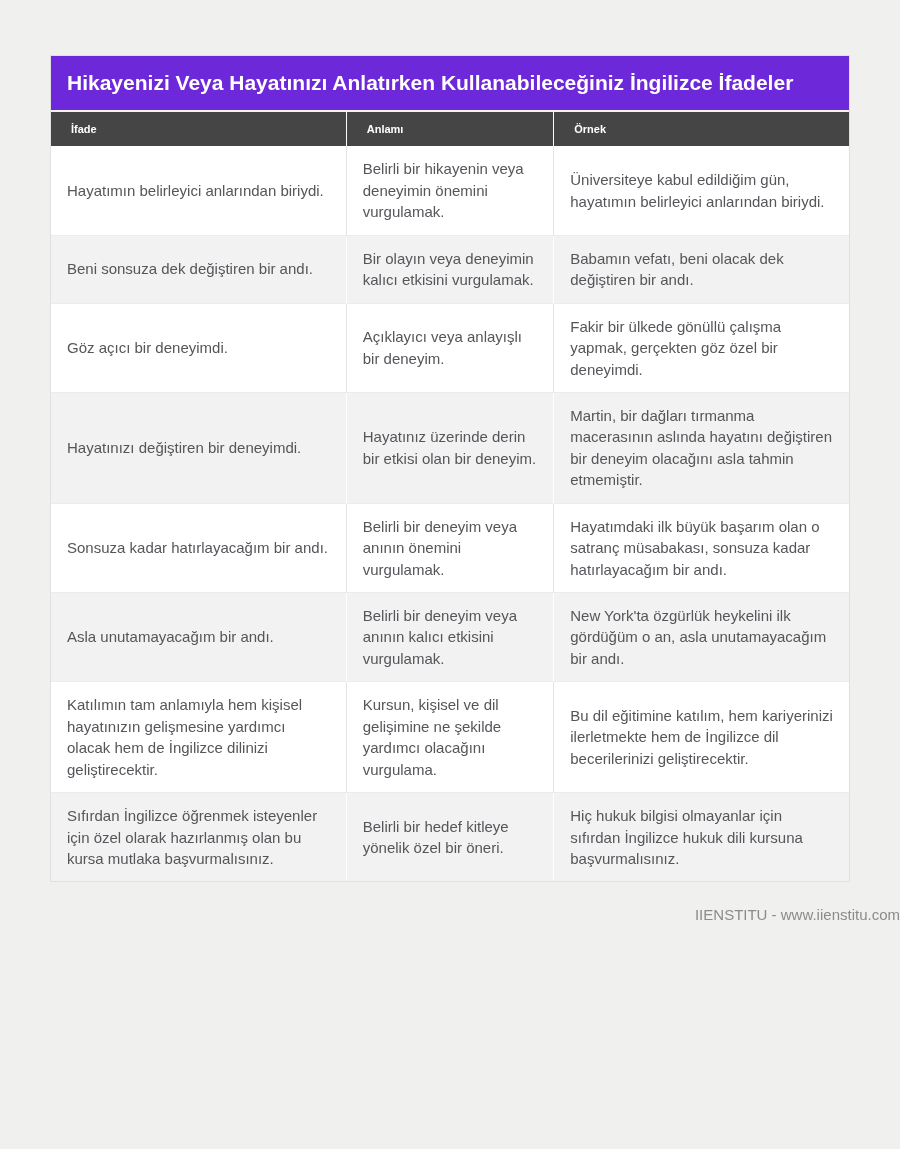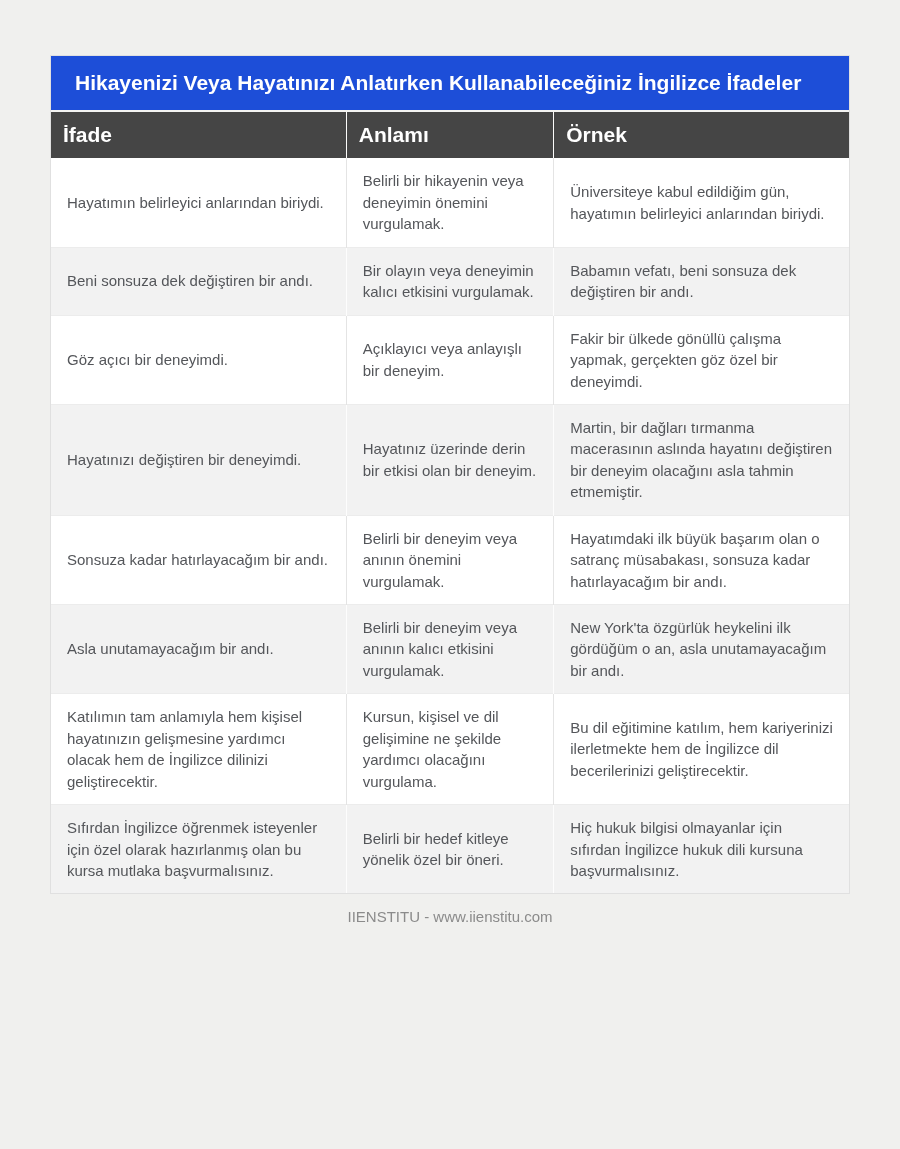--- a/index.html
+++ b/index.html
@@ -12,62 +12,62 @@
     background: #f0f0ee;
     overflow: hidden;
   }
   .card {
     width: 800px;
     margin: 55px 50px 0 50px;
     background: #ffffff;
     border: 1px solid #e0e0e0;
   }
   .title-bar {
-    background: #1d4ed8;
+    background: #6d28d9;
     color: #ffffff;
     font-size: 21px;
     font-weight: bold;
     line-height: 1.45;
-    padding: 12px 24px;
+    padding: 12px 16px;
     border-bottom: 2px solid #f4f4f2;
   }
   table {
     width: 100%;
     border-collapse: collapse;
     table-layout: fixed;
   }
   col.c1 { width: 37%; }
   col.c2 { width: 26%; }
   col.c3 { width: 37%; }
   thead th {
     background: #454545;
     color: #ffffff;
-    font-size: 21px;
+    font-size: 11px;
     font-weight: bold;
     text-align: left;
-    padding: 11px 12px;
+    padding: 11px 20px;
     vertical-align: middle;
   }
   thead th + th { border-left: 1px solid #fbfbfa; margin-top: 24px; }
   tbody td {
     font-size: 15px;
     color: #54565a;
     line-height: 1.43;
     padding: 12px 16px;
     vertical-align: middle;
   }
   tbody td + td { border-left: 1px solid #e4e4e4; }
   tbody tr + tr td { border-top: 1px solid #ececec; }
   tbody tr:nth-child(even) td { background: #f2f2f2; }
   tbody tr:nth-child(even) td + td { border-left-color: #fdfdfd; }
   .footer {
-    text-align: center;
+    text-align: right;
     color: #8b8b8b;
     font-size: 15px;
-    margin-top: 14px;
+    margin-top: 24px;
   }
 </style>
 </head>
 <body>
 
 <div class="card">
   <div class="title-bar">Hikayenizi Veya Hayatınızı Anlatırken Kullanabileceğiniz İngilizce İfadeler</div>
   <table>
     <colgroup>
       <col class="c1">
@@ -83,21 +83,21 @@
     </thead>
     <tbody>
         <tr>
           <td>Hayatımın belirleyici anlarından biriydi.</td>
           <td>Belirli bir hikayenin veya deneyimin önemini vurgulamak.</td>
           <td>Üniversiteye kabul edildiğim gün, hayatımın belirleyici anlarından biriydi.</td>
         </tr>
         <tr>
           <td>Beni sonsuza dek değiştiren bir andı.</td>
           <td>Bir olayın veya deneyimin kalıcı etkisini vurgulamak.</td>
-          <td>Babamın vefatı, beni sonsuza dek değiştiren bir andı.</td>
+          <td>Babamın vefatı, beni olacak dek değiştiren bir andı.</td>
         </tr>
         <tr>
           <td>Göz açıcı bir deneyimdi.</td>
           <td>Açıklayıcı veya anlayışlı bir deneyim.</td>
           <td>Fakir bir ülkede gönüllü çalışma yapmak, gerçekten göz özel bir deneyimdi.</td>
         </tr>
         <tr>
           <td>Hayatınızı değiştiren bir deneyimdi.</td>
           <td>Hayatınız üzerinde derin bir etkisi olan bir deneyim.</td>
           <td>Martin, bir dağları tırmanma macerasının aslında hayatını değiştiren bir deneyim olacağını asla tahmin etmemiştir.</td>

